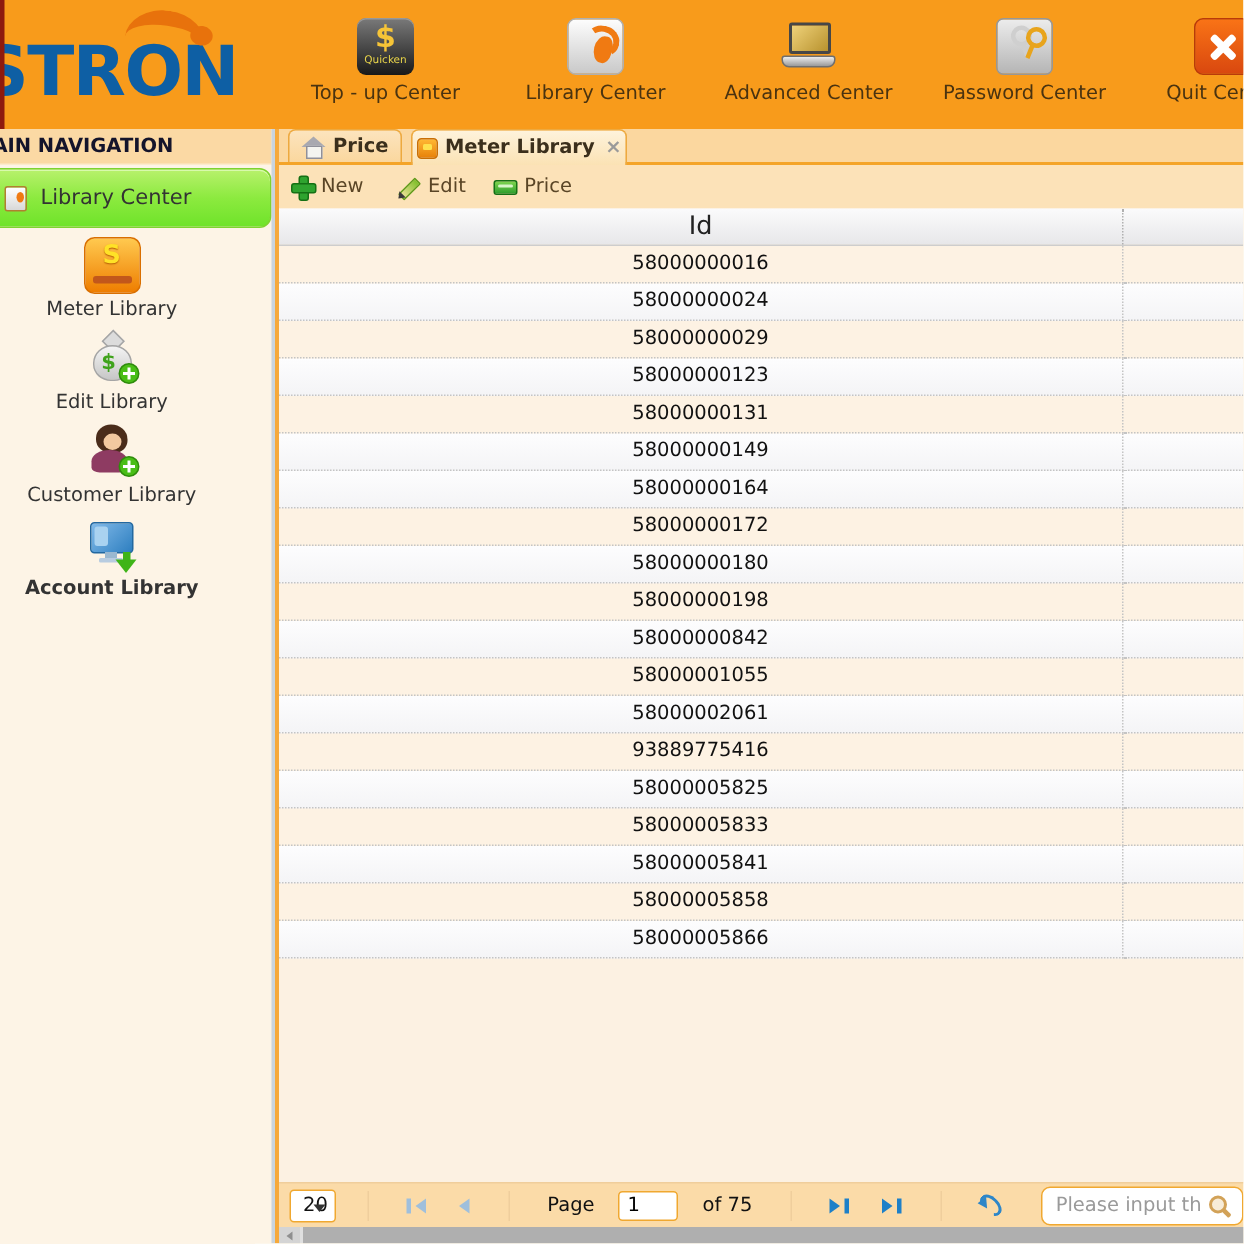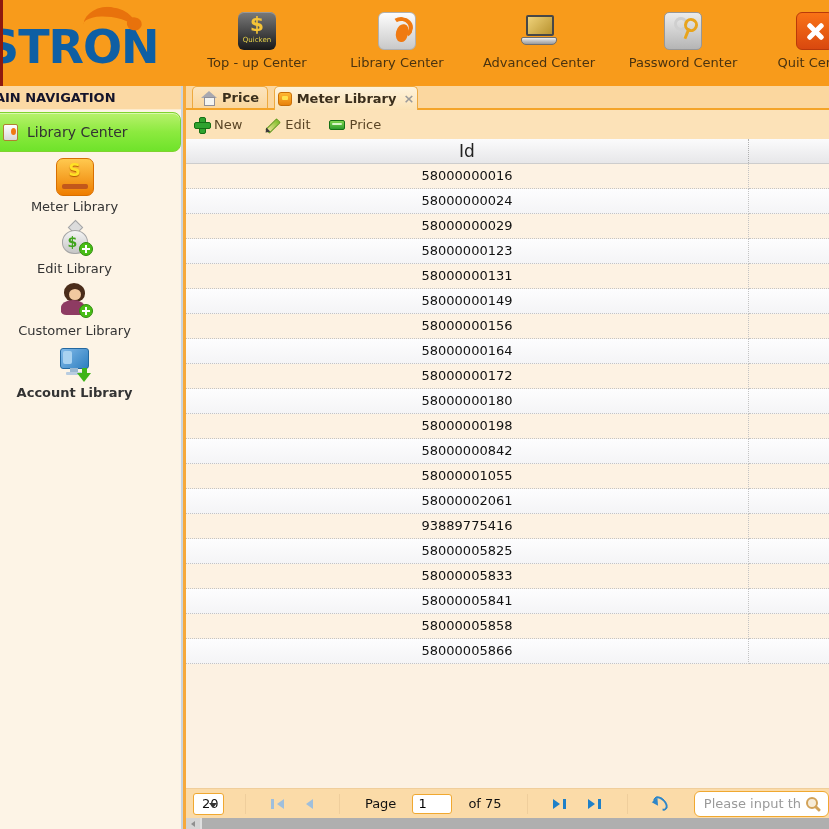--- a/index.html
+++ b/index.html
@@ -299,24 +299,20 @@
     <div class="c2"></div>
   </div>
         <div class="row alt">
     <div class="c1">58000000131</div>
     <div class="c2"></div>
   </div>
         <div class="row plain">
     <div class="c1">58000000149</div>
     <div class="c2"></div>
   </div>
-        <div class="row alt">
-    <div class="c1">58000000156</div>
-    <div class="c2"></div>
-  </div>
         <div class="row plain">
     <div class="c1">58000000164</div>
     <div class="c2"></div>
   </div>
         <div class="row alt">
     <div class="c1">58000000172</div>
     <div class="c2"></div>
   </div>
         <div class="row plain">
     <div class="c1">58000000180</div>

